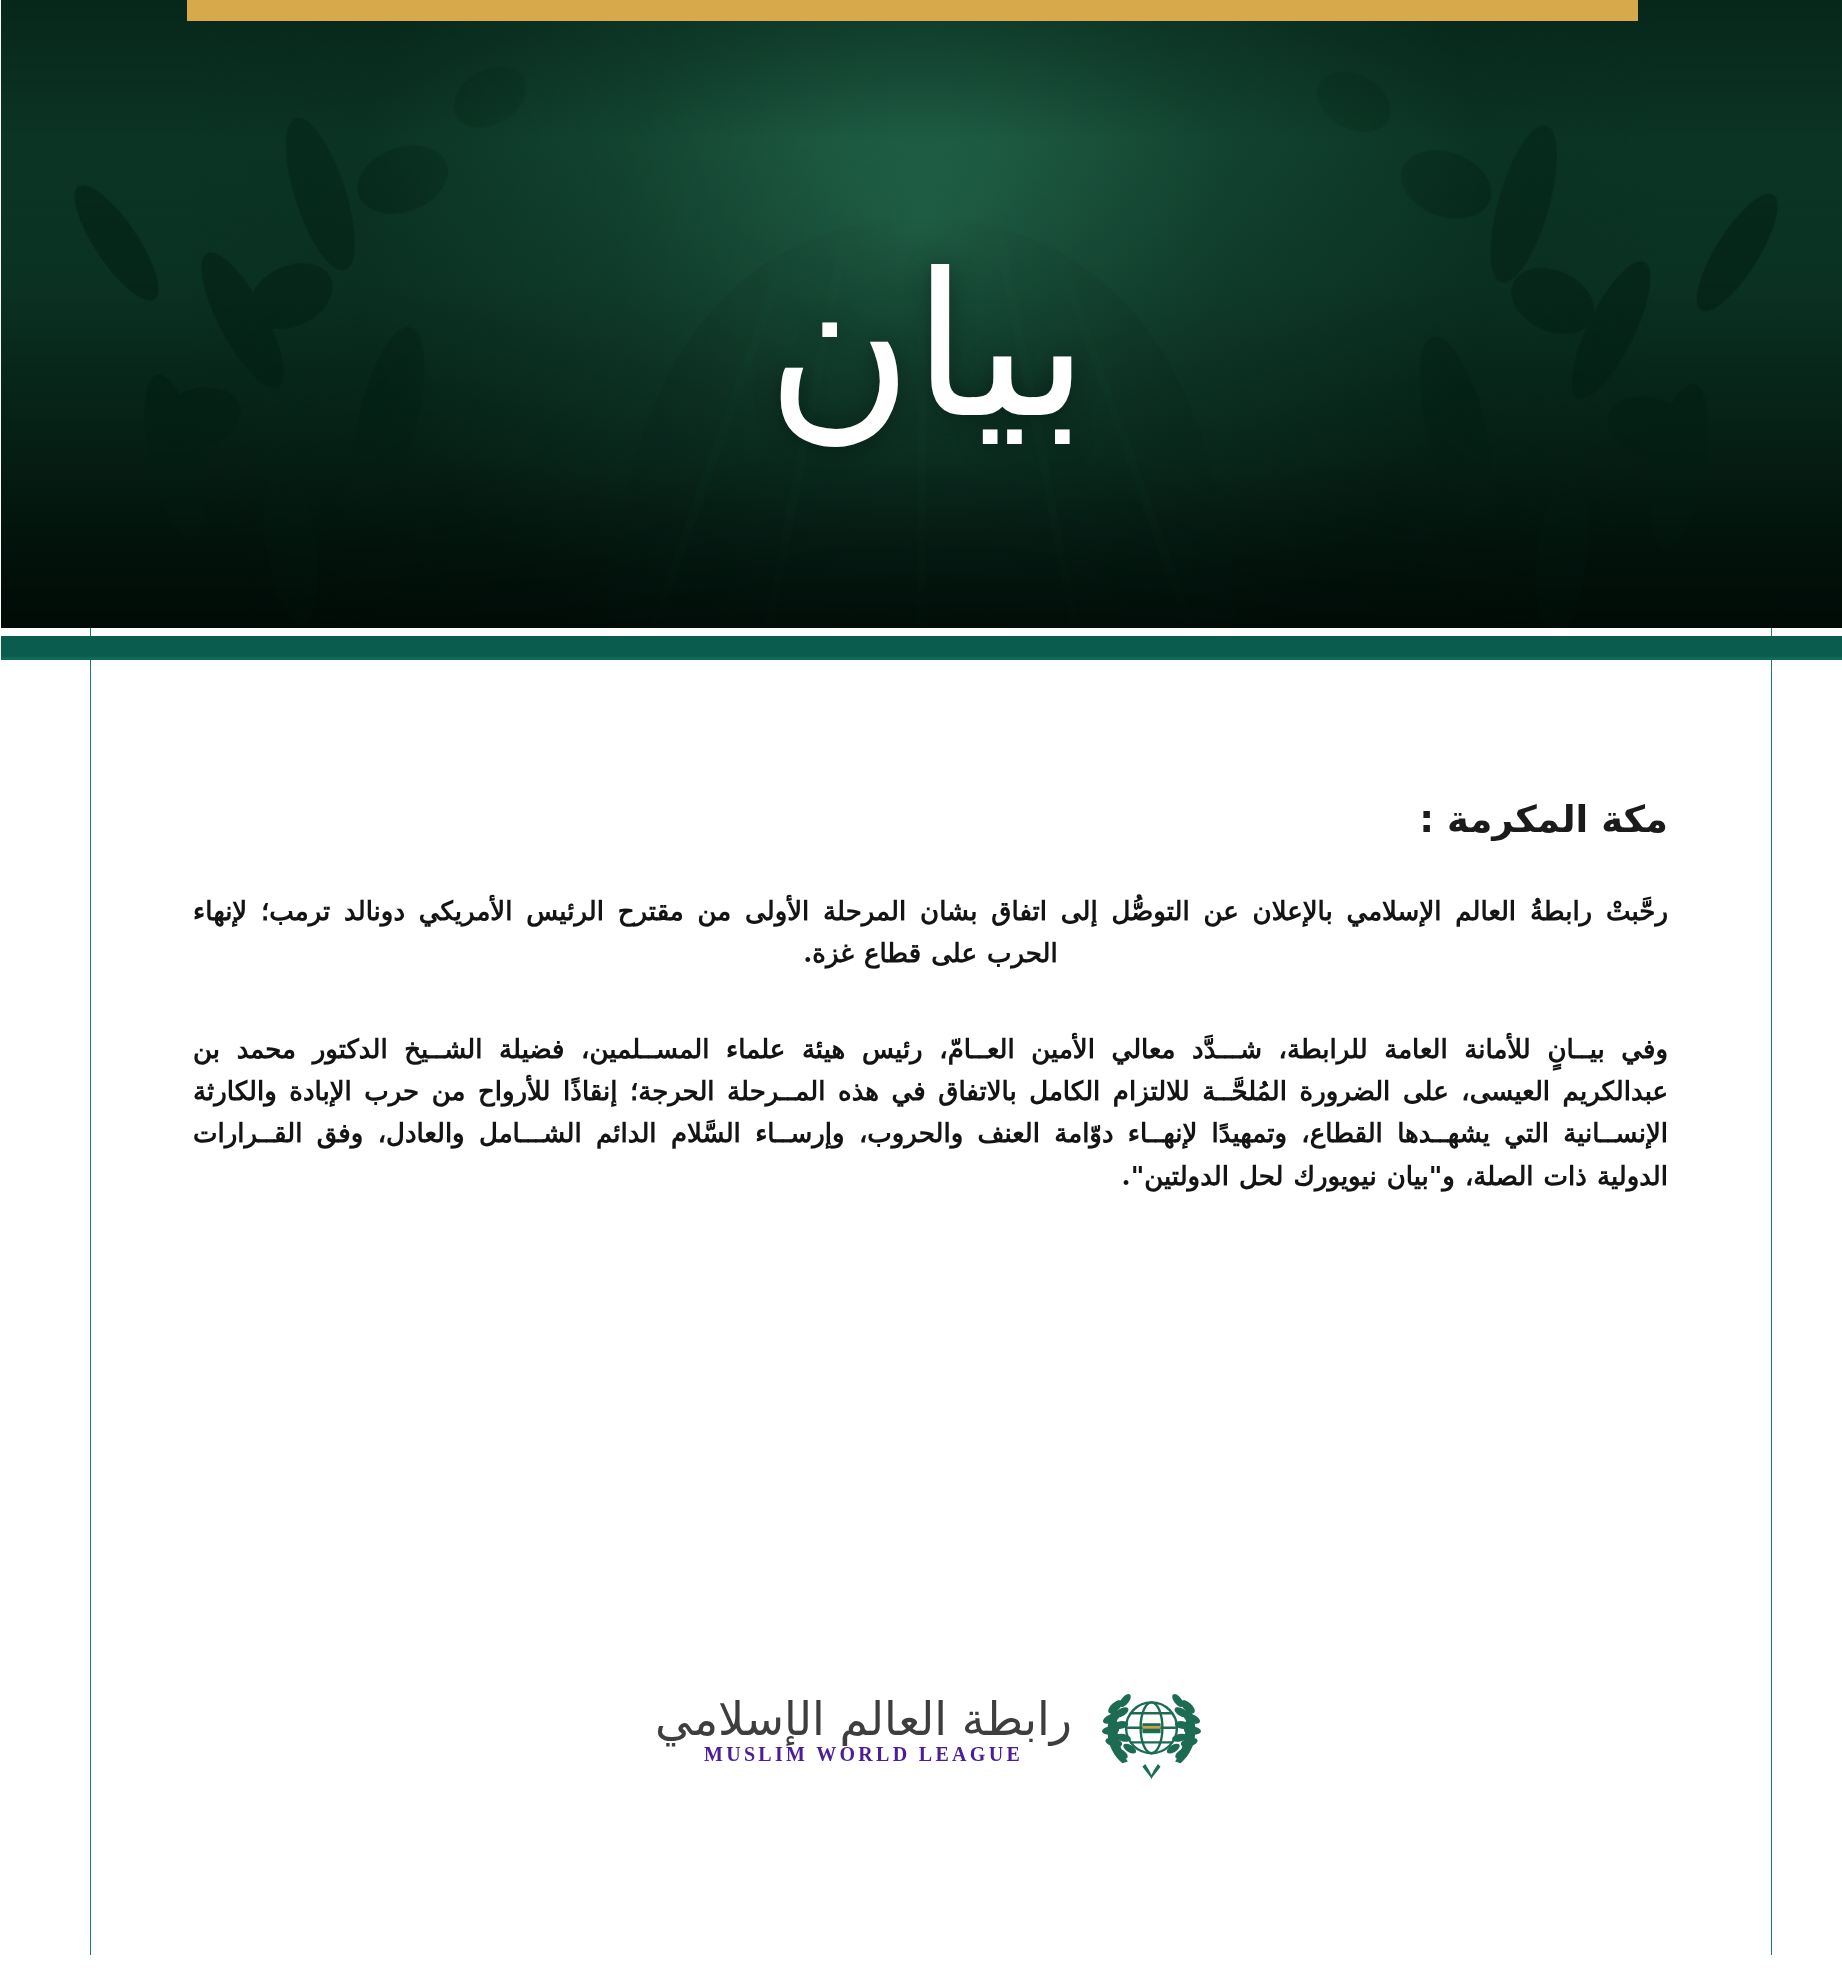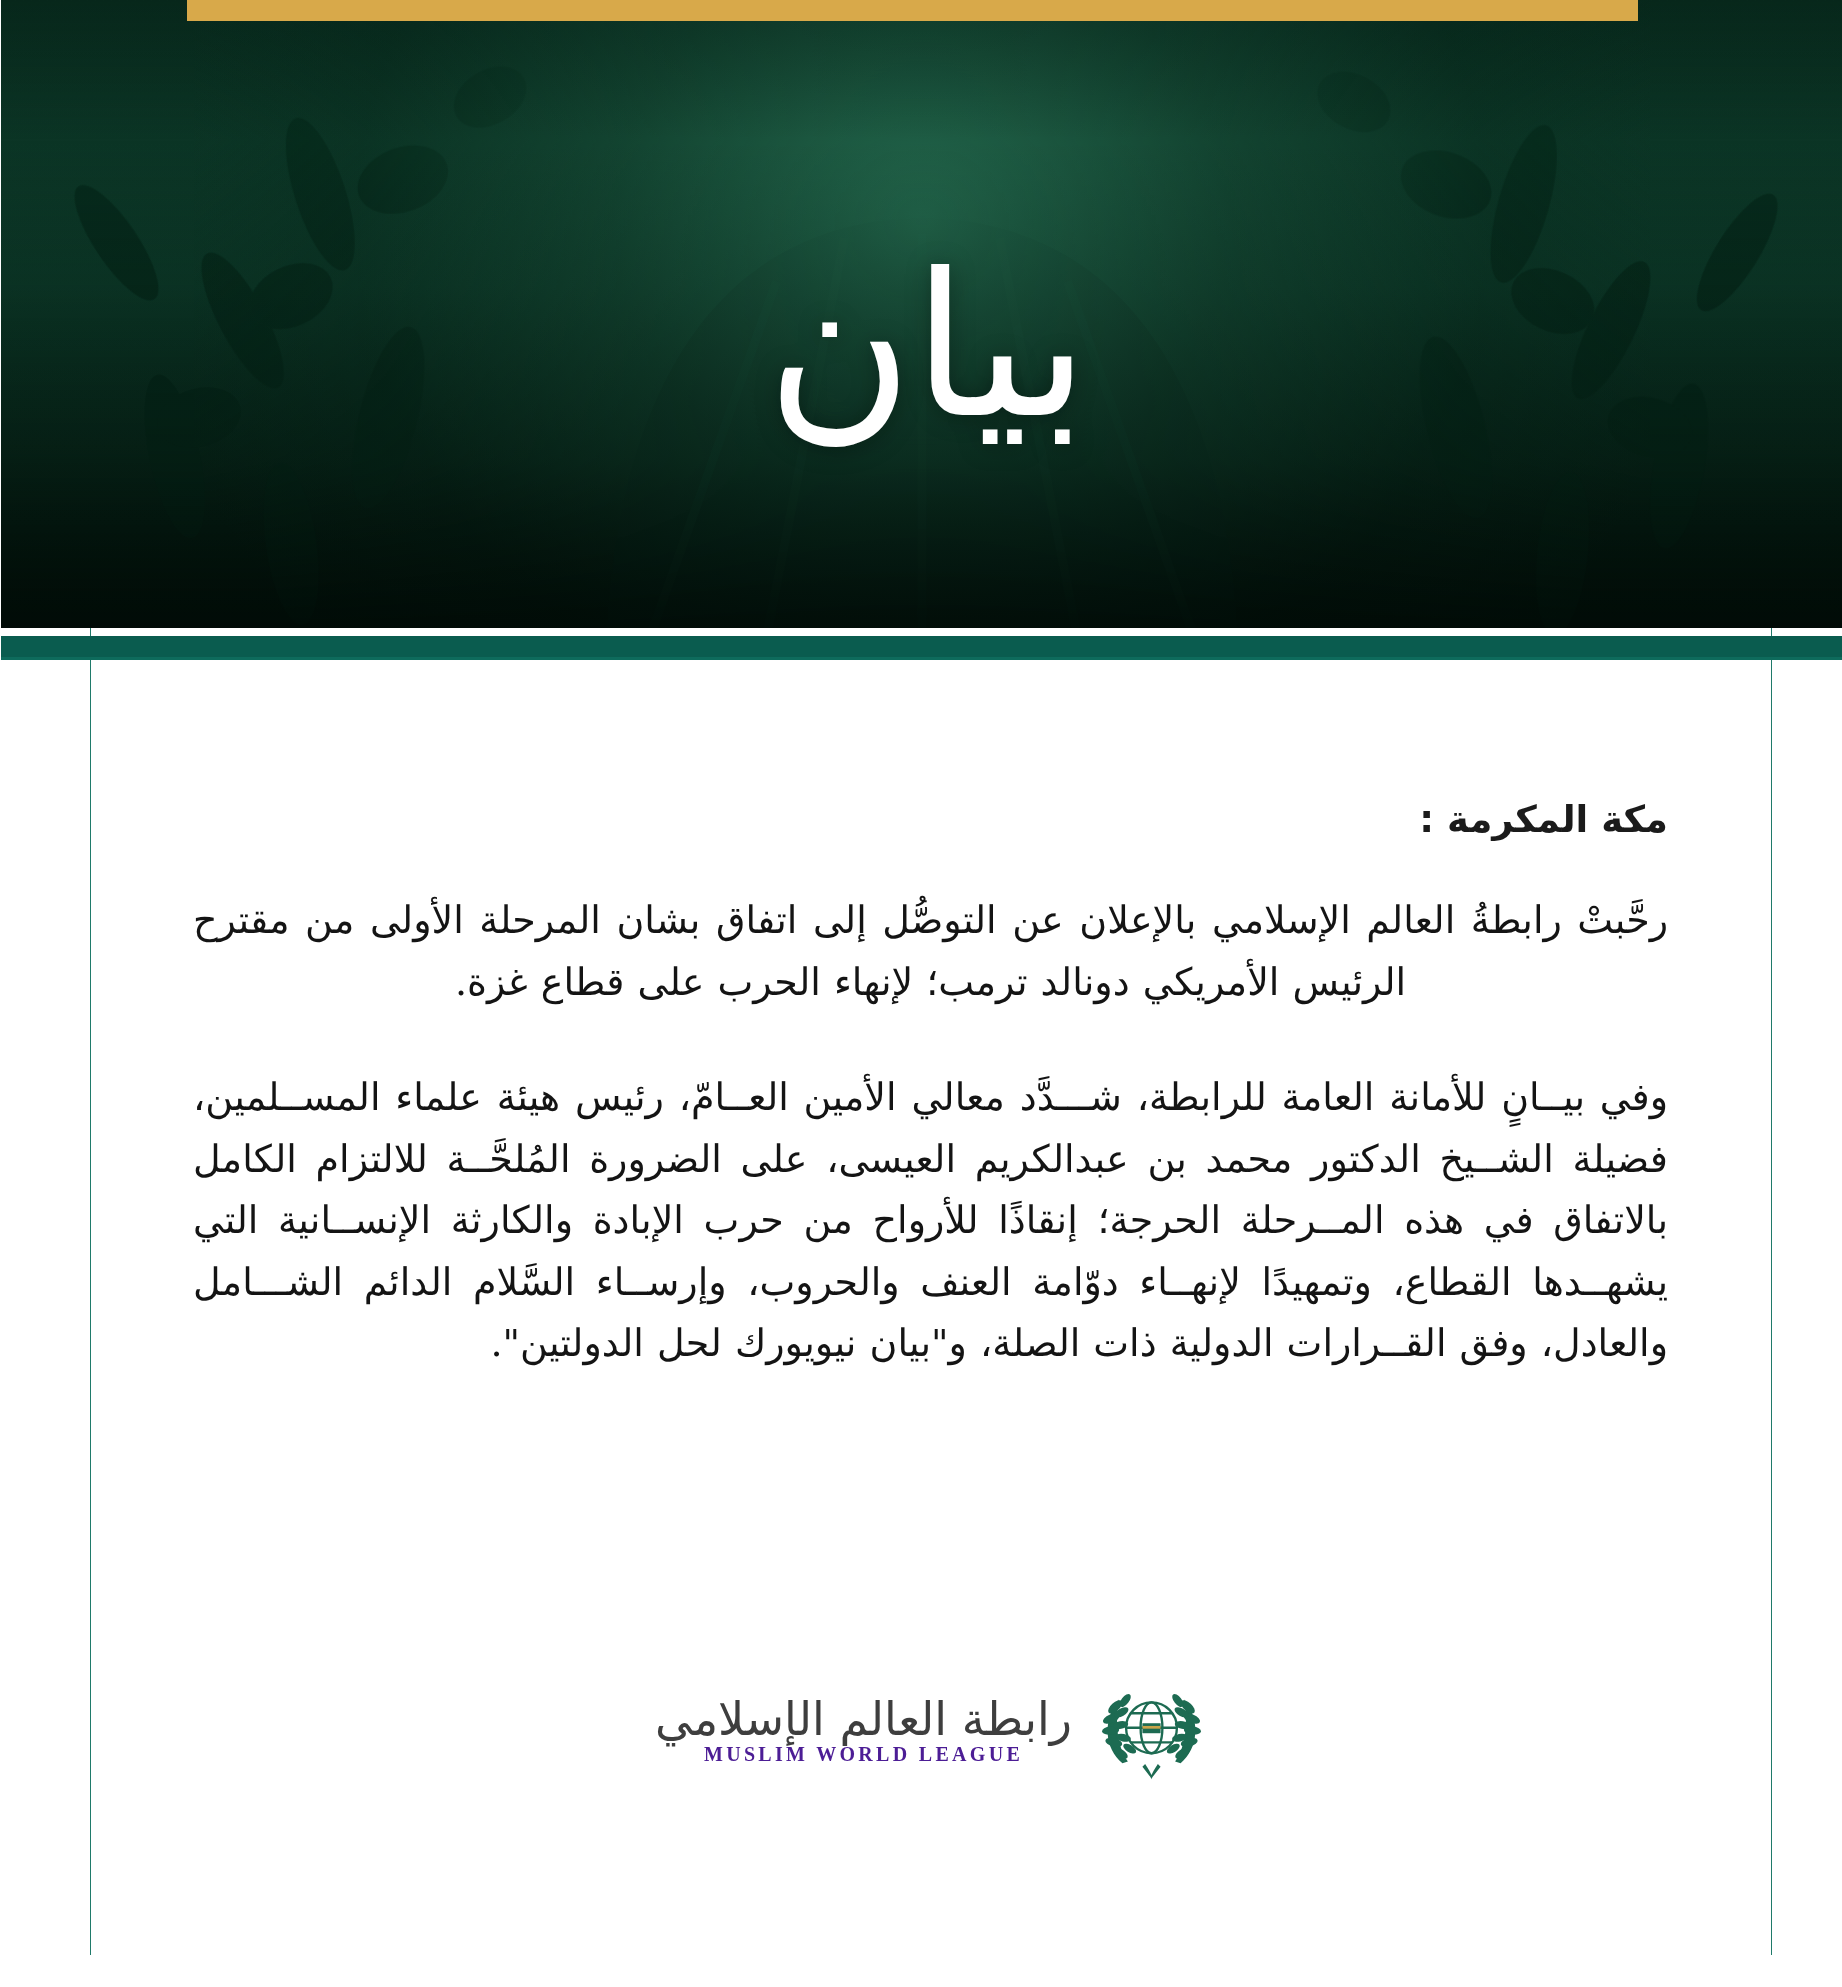--- a/index.html
+++ b/index.html
@@ -129,22 +129,22 @@
     font-weight:700;
     color:#1b1b1b;
     letter-spacing:0px;
   }
 
   .para {
     margin-top:45px;
     text-align:justify;
     text-align-last:center;
     font-family:"DejaVu Serif", serif;
-    font-size:38px;
-    font-weight:400;
+    font-size:26px;
+    font-weight:700;
     line-height:1.62;
     color:#141414;
     word-spacing:1px;
   }
   .para.first { margin-top:49px; }
   .para.second { margin-top:54px; text-align-last:right; }
 
   
   .footer-logo {
     position:absolute;

